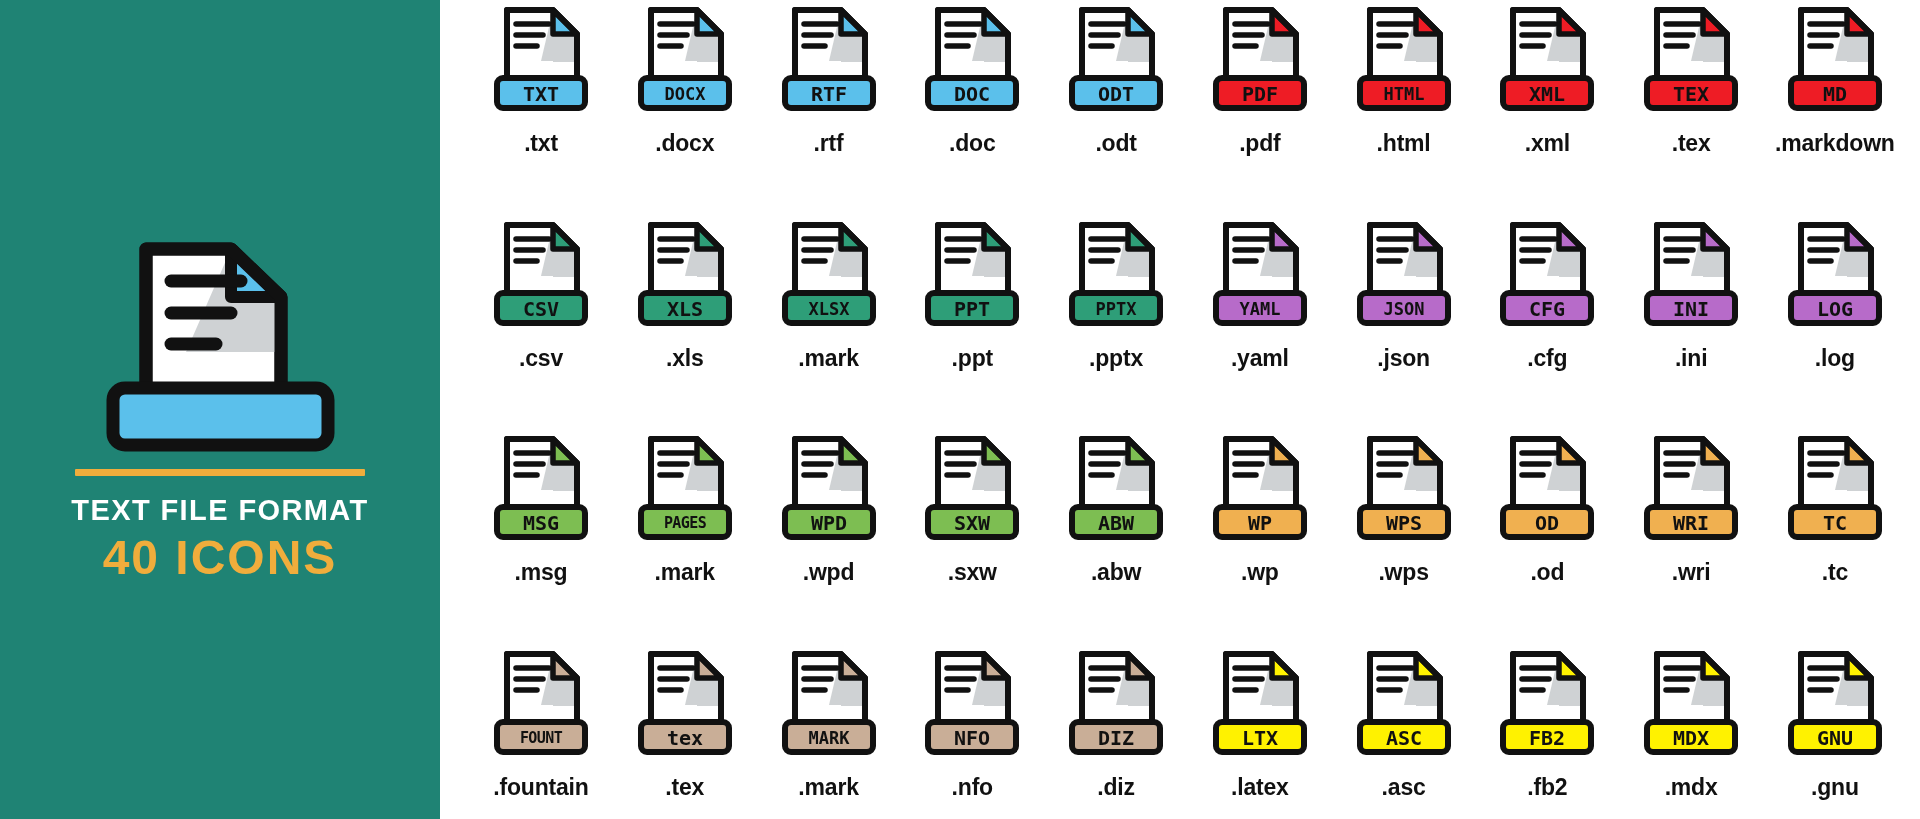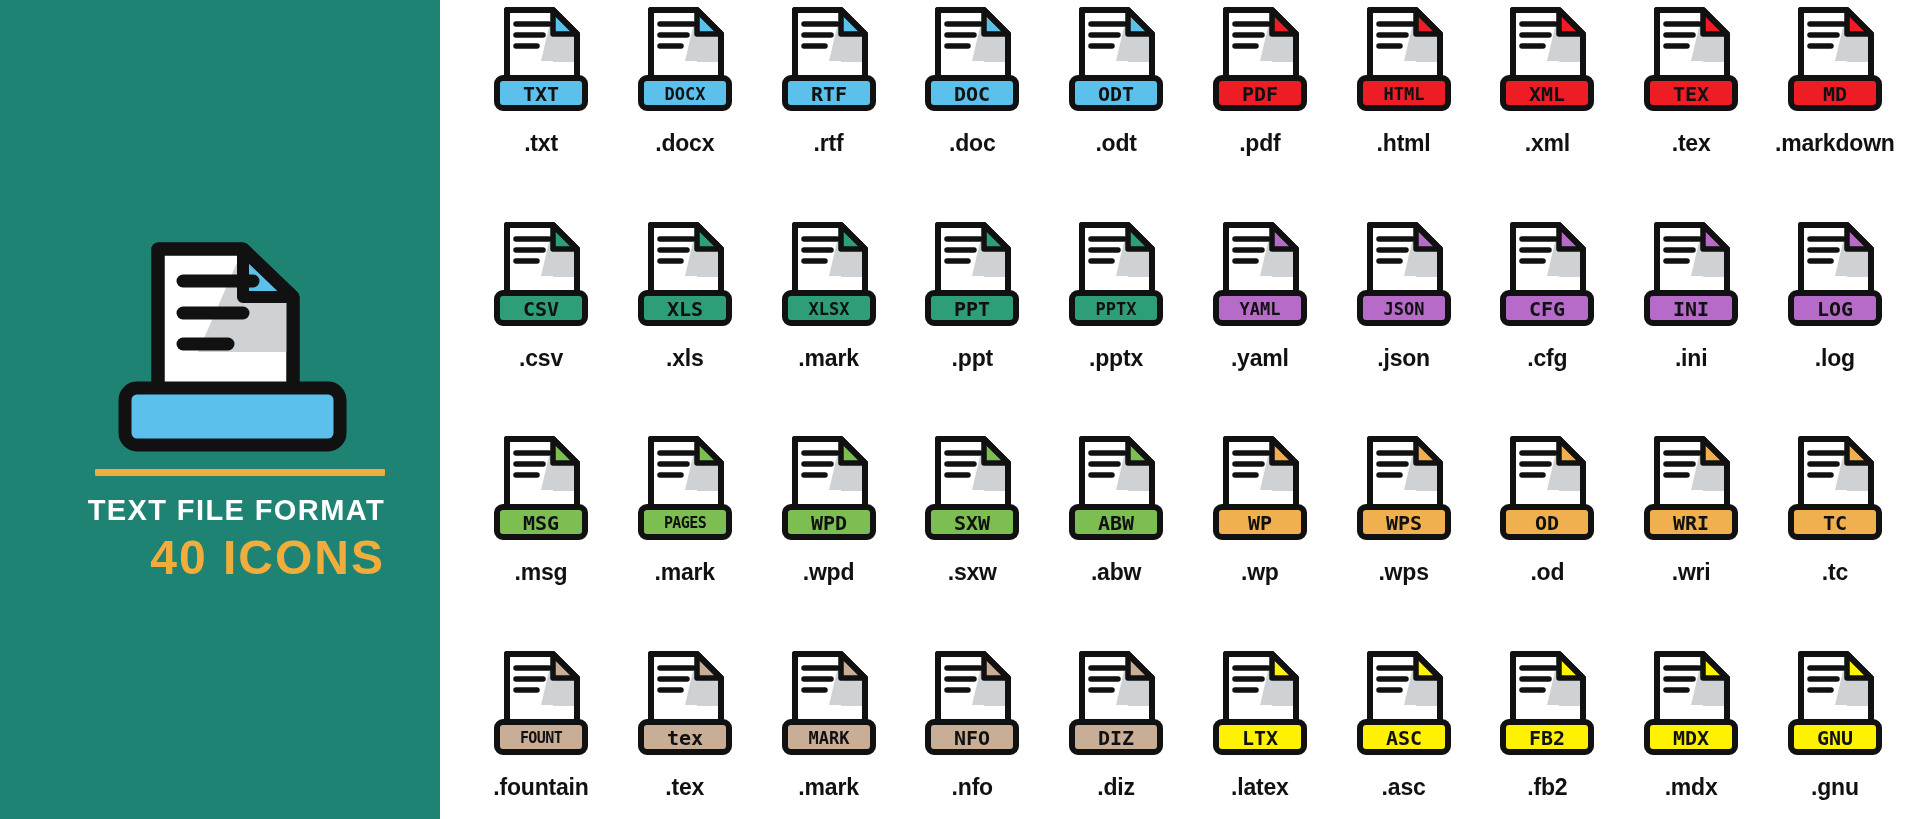--- a/index.html
+++ b/index.html
@@ -30,21 +30,21 @@
     flex-direction: column;
     align-items: center;
     justify-content: center;
     position: relative;
   }
 
   #cover-inner {
     width: 330px;
     display: flex;
     flex-direction: column;
-    align-items: flex-end;
+    align-items: center;
   }
 
   #cover-icon {
     width: 305px;
     height: 215px;
     position: relative;
     margin-bottom: 6px;
   }
 
   #cover-rule {

